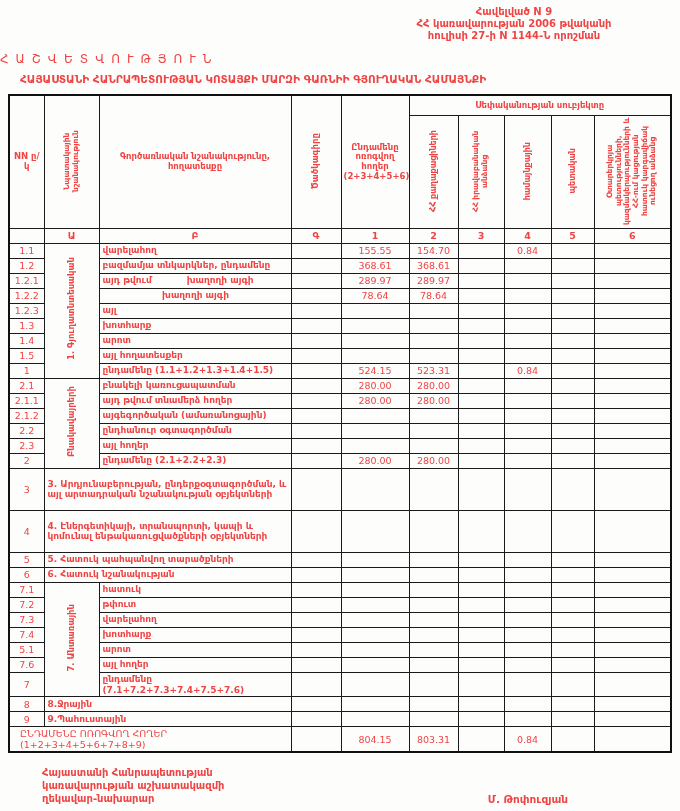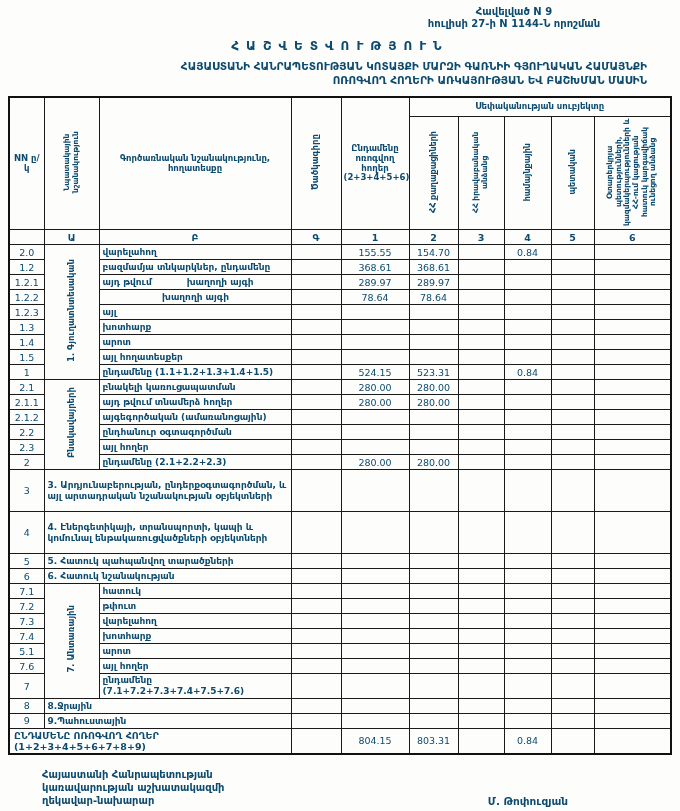--- a/index.html
+++ b/index.html
@@ -3,45 +3,45 @@
 <meta charset="utf-8">
 <style>
   * { box-sizing: border-box; margin: 0; padding: 0; }
   html, body { background: #e8e8e8; }
   body { font-family: "DejaVu Sans", "Liberation Sans", sans-serif; }
   .page {
     position: relative;
     width: 680px; height: 811px;
     margin: 0 auto;
     background: #fdfdfc;
-    color: #0c4a6e;
+    color: #ef4444;
     overflow: hidden;
   }
   .appendix {
     width: 280px;
     margin: 6px 26px 0 auto;
     text-align: center;
     font-weight: bold;
     font-size: 10px;
     line-height: 1.22;
   }
   .doc-title {
     margin-top: 9px;
-    text-align: center;
+    text-align: left;
     font-size: 12px;
-    font-weight: bold;
+    font-weight: normal;
     letter-spacing: 7px;
   }
   .doc-subtitle {
     margin-top: 7px;
-    text-align: right;
+    text-align: left;
     font-size: 10.5px;
     font-weight: bold;
     line-height: 1.3;
-    padding: 0 33px;
+    padding: 0 20px;
   }
   table.report {
     margin: 8px 0 0 8px;
     width: 662px;
     border-collapse: collapse;
     table-layout: fixed;
     border: 2px solid #111;
   }
   .report th, .report td {
     border: 1px solid #1a1a1a;
@@ -69,39 +69,39 @@
   tbody td.nn { font-size: 9.5px; text-align: center; font-weight: normal; }
   td.section-cell { text-align: center; }
   td.section-cell .vert { font-size: 8.5px; max-height: 140px; }
   td.label { font-size: 9px; font-weight: bold; padding-left: 3px; line-height: 1.2; }
   td.label.center { text-align: center; }
   td.label .prefix { float: left; }
   td.label .mid { display: block; text-align: center; }
   tr.tall td { height: 42px; }
   td.val { font-size: 9.5px; text-align: center; font-weight: normal; }
   tfoot td { height: 19px; border-top: 2px solid #111; border-bottom: 3px solid #111; }
-  td.grand-label { font-size: 9.5px; font-weight: bold; padding-left: 4px; }
+  td.grand-label { font-size: 9.5px; font-weight: normal; padding-left: 10px; }
   .footer { display: flex; justify-content: space-between; align-items: flex-end; padding: 13px 112px 0 42px; }
   .footer-left { font-size: 10px; font-weight: bold; line-height: 1.3; }
   .signature { font-size: 10.5px; font-weight: bold; }
 </style>
 </head>
 <body>
 
 <div class="page">
 
   <div class="appendix">
     <div>Հավելված N 9</div>
+    <div>ՀՀ կառավարության 2006 թվականի</div>
     <div>հուլիսի 27-ի N 1144-Ն որոշման</div>
   </div>
 
   <div class="doc-title">ՀԱՇՎԵՏՎՈՒԹՅՈՒՆ</div>
   <div class="doc-subtitle">
     <div>ՀԱՅԱՍՏԱՆԻ ՀԱՆՐԱՊԵՏՈՒԹՅԱՆ ԿՈՏԱՅՔԻ ՄԱՐԶԻ ԳԱՌՆԻԻ ԳՅՈՒՂԱԿԱՆ ՀԱՄԱՅՆՔԻ</div>
-    <div>ՈՌՈԳՎՈՂ ՀՈՂԵՐԻ ԱՌԿԱՅՈՒԹՅԱՆ ԵՎ ԲԱՇԽՄԱՆ ՄԱՍԻՆ</div>
   </div>
 
   <table class="report">
     <colgroup>
       <col style="width:35px">
         <col style="width:55px">
         <col style="width:192px">
         <col style="width:50px">
       <col style="width:68px">
         <col style="width:49px">
@@ -134,21 +134,21 @@
         <th>1</th>
         <th>2</th>
         <th>3</th>
         <th>4</th>
         <th>5</th>
         <th>6</th>
       </tr>
     </thead>
     <tbody>
         <tr>
-          <td class="nn">2.0</td>
+          <td class="nn">1.1</td>
           <td class="section-cell" rowspan="9"><span class="vert">1. Գյուղատնտեսական</span></td>
           <td class="label">վարելահող</td>
           <td></td>
           <td class="val">155.55</td>
           <td class="val">154.70</td>
           <td class="val"></td>
           <td class="val">0.84</td>
           <td class="val"></td>
           <td class="val"></td>
         </tr>

